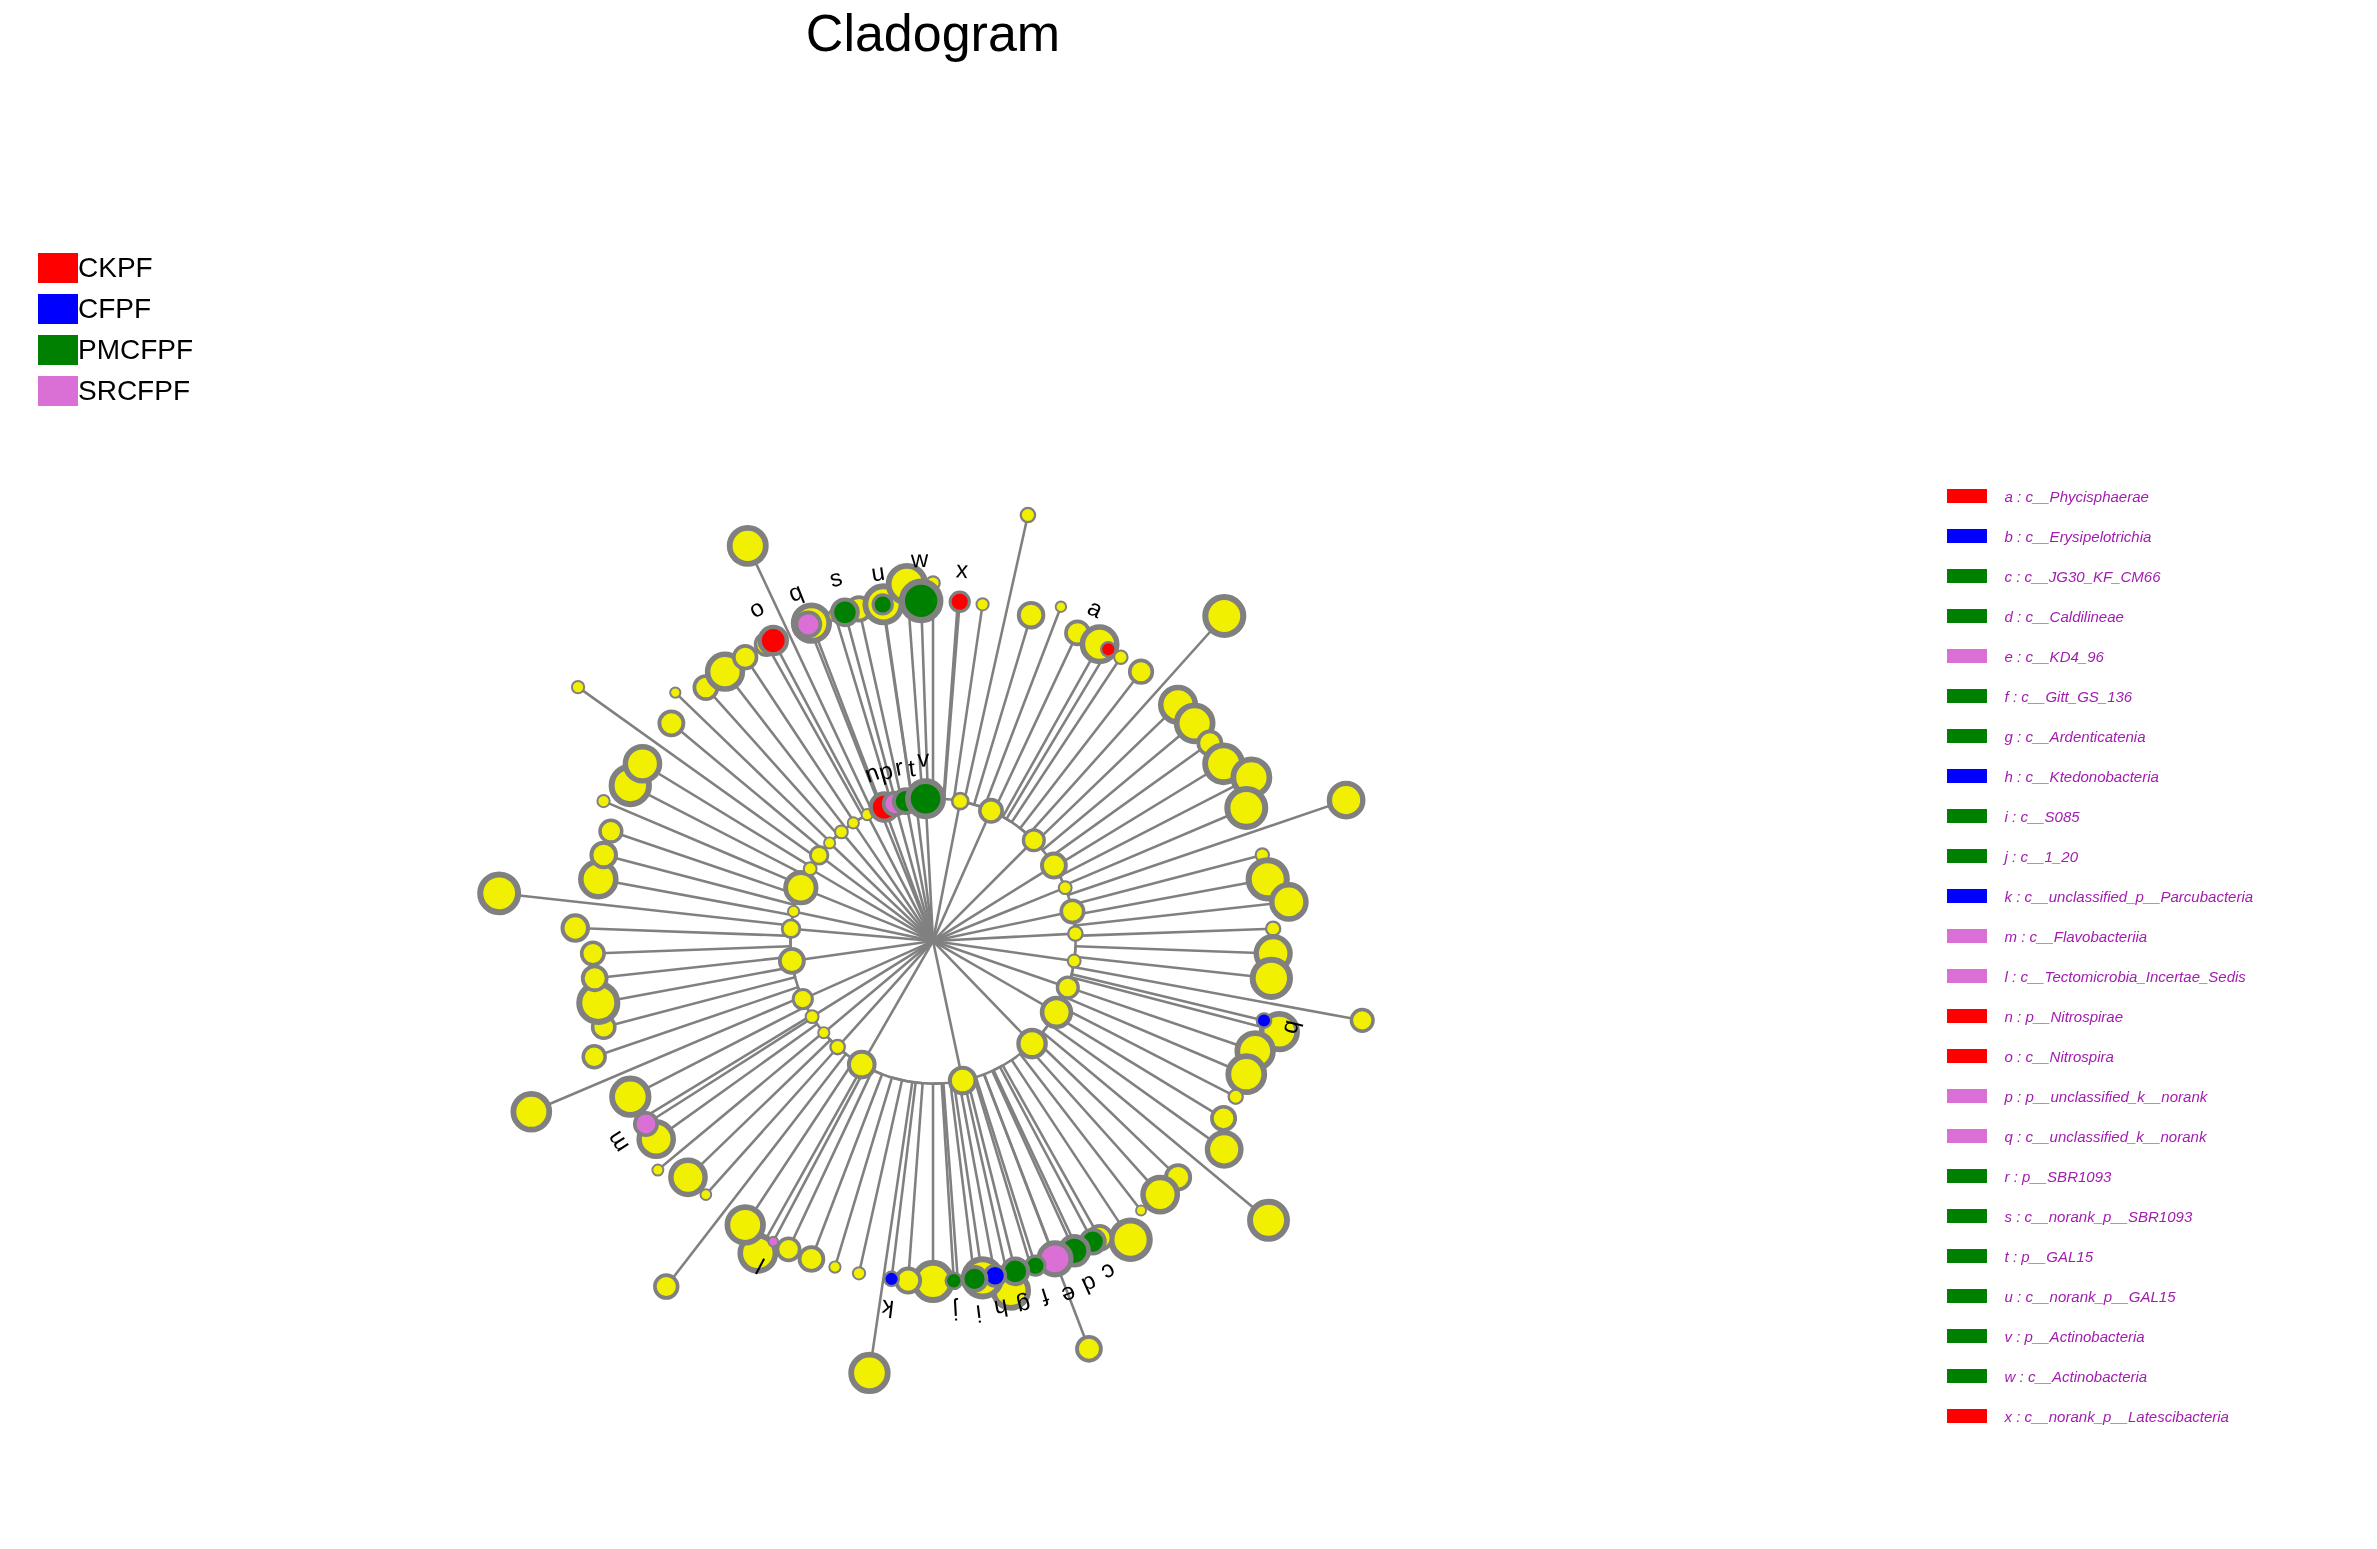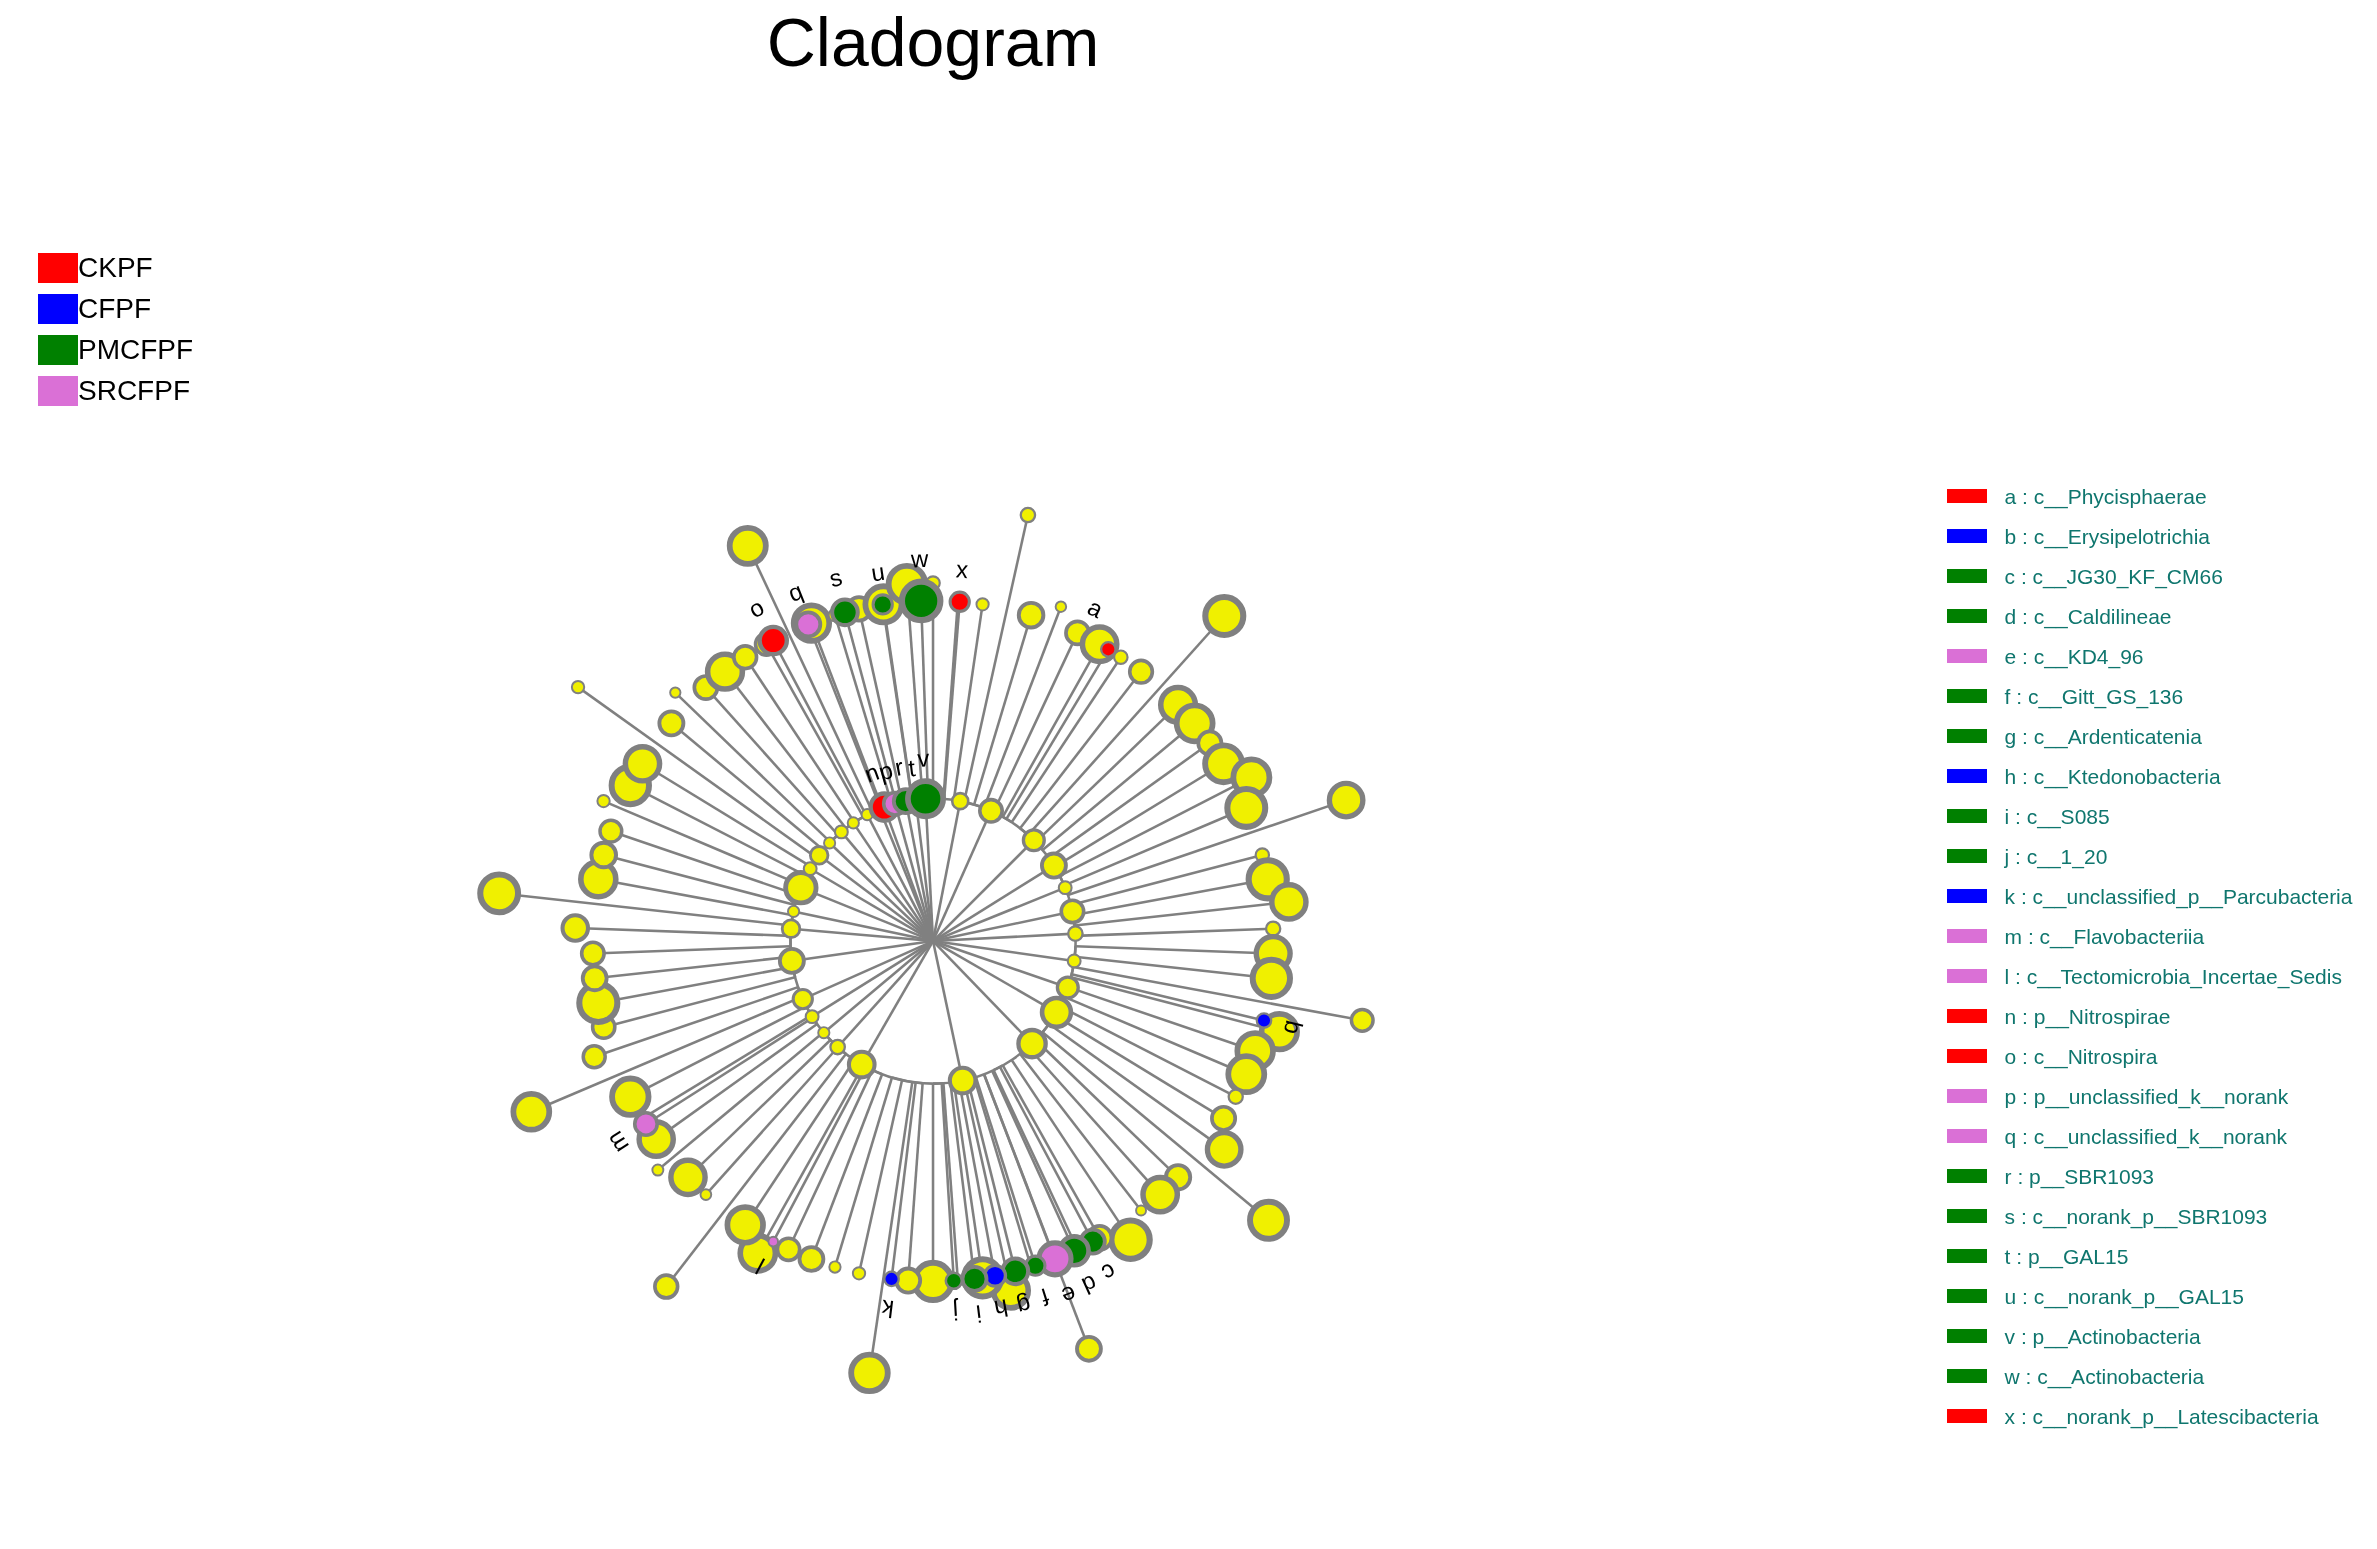--- a/index.html
+++ b/index.html
@@ -13,21 +13,21 @@
     position: relative;
     font-family: "Liberation Sans", sans-serif;
     overflow: hidden;
   }
   #page-title {
     position: absolute;
     left: 0;
     top: 3.2px;
     width: 1866px;
     text-align: center;
-    font-size: 68px;
+    font-size: 52px;
     color: #000000;
     font-family: "Liberation Sans", sans-serif;
     letter-spacing: 0px;
   }
   #group-legend {
     position: absolute;
     left: 38px;
     top: 247px;
     width: 336px;
   }
@@ -58,24 +58,25 @@
     align-items: center;
     height: 40px;
   }
   .tax-swatch {
     width: 40px;
     height: 13.6px;
     flex: 0 0 auto;
   }
   .tax-label {
     margin-left: 17.6px;
-    font-size: 21px;
-    color: #0f766e;
+    font-size: 15px;
+    color: #a21caf;
     white-space: nowrap;
     line-height: 1;
+    font-style: italic;
   }
   #clado-svg {
     position: absolute;
     left: 0;
     top: 0;
   }
   .clado-edge {
     stroke: #808080;
     fill: none;
     stroke-linecap: butt;

